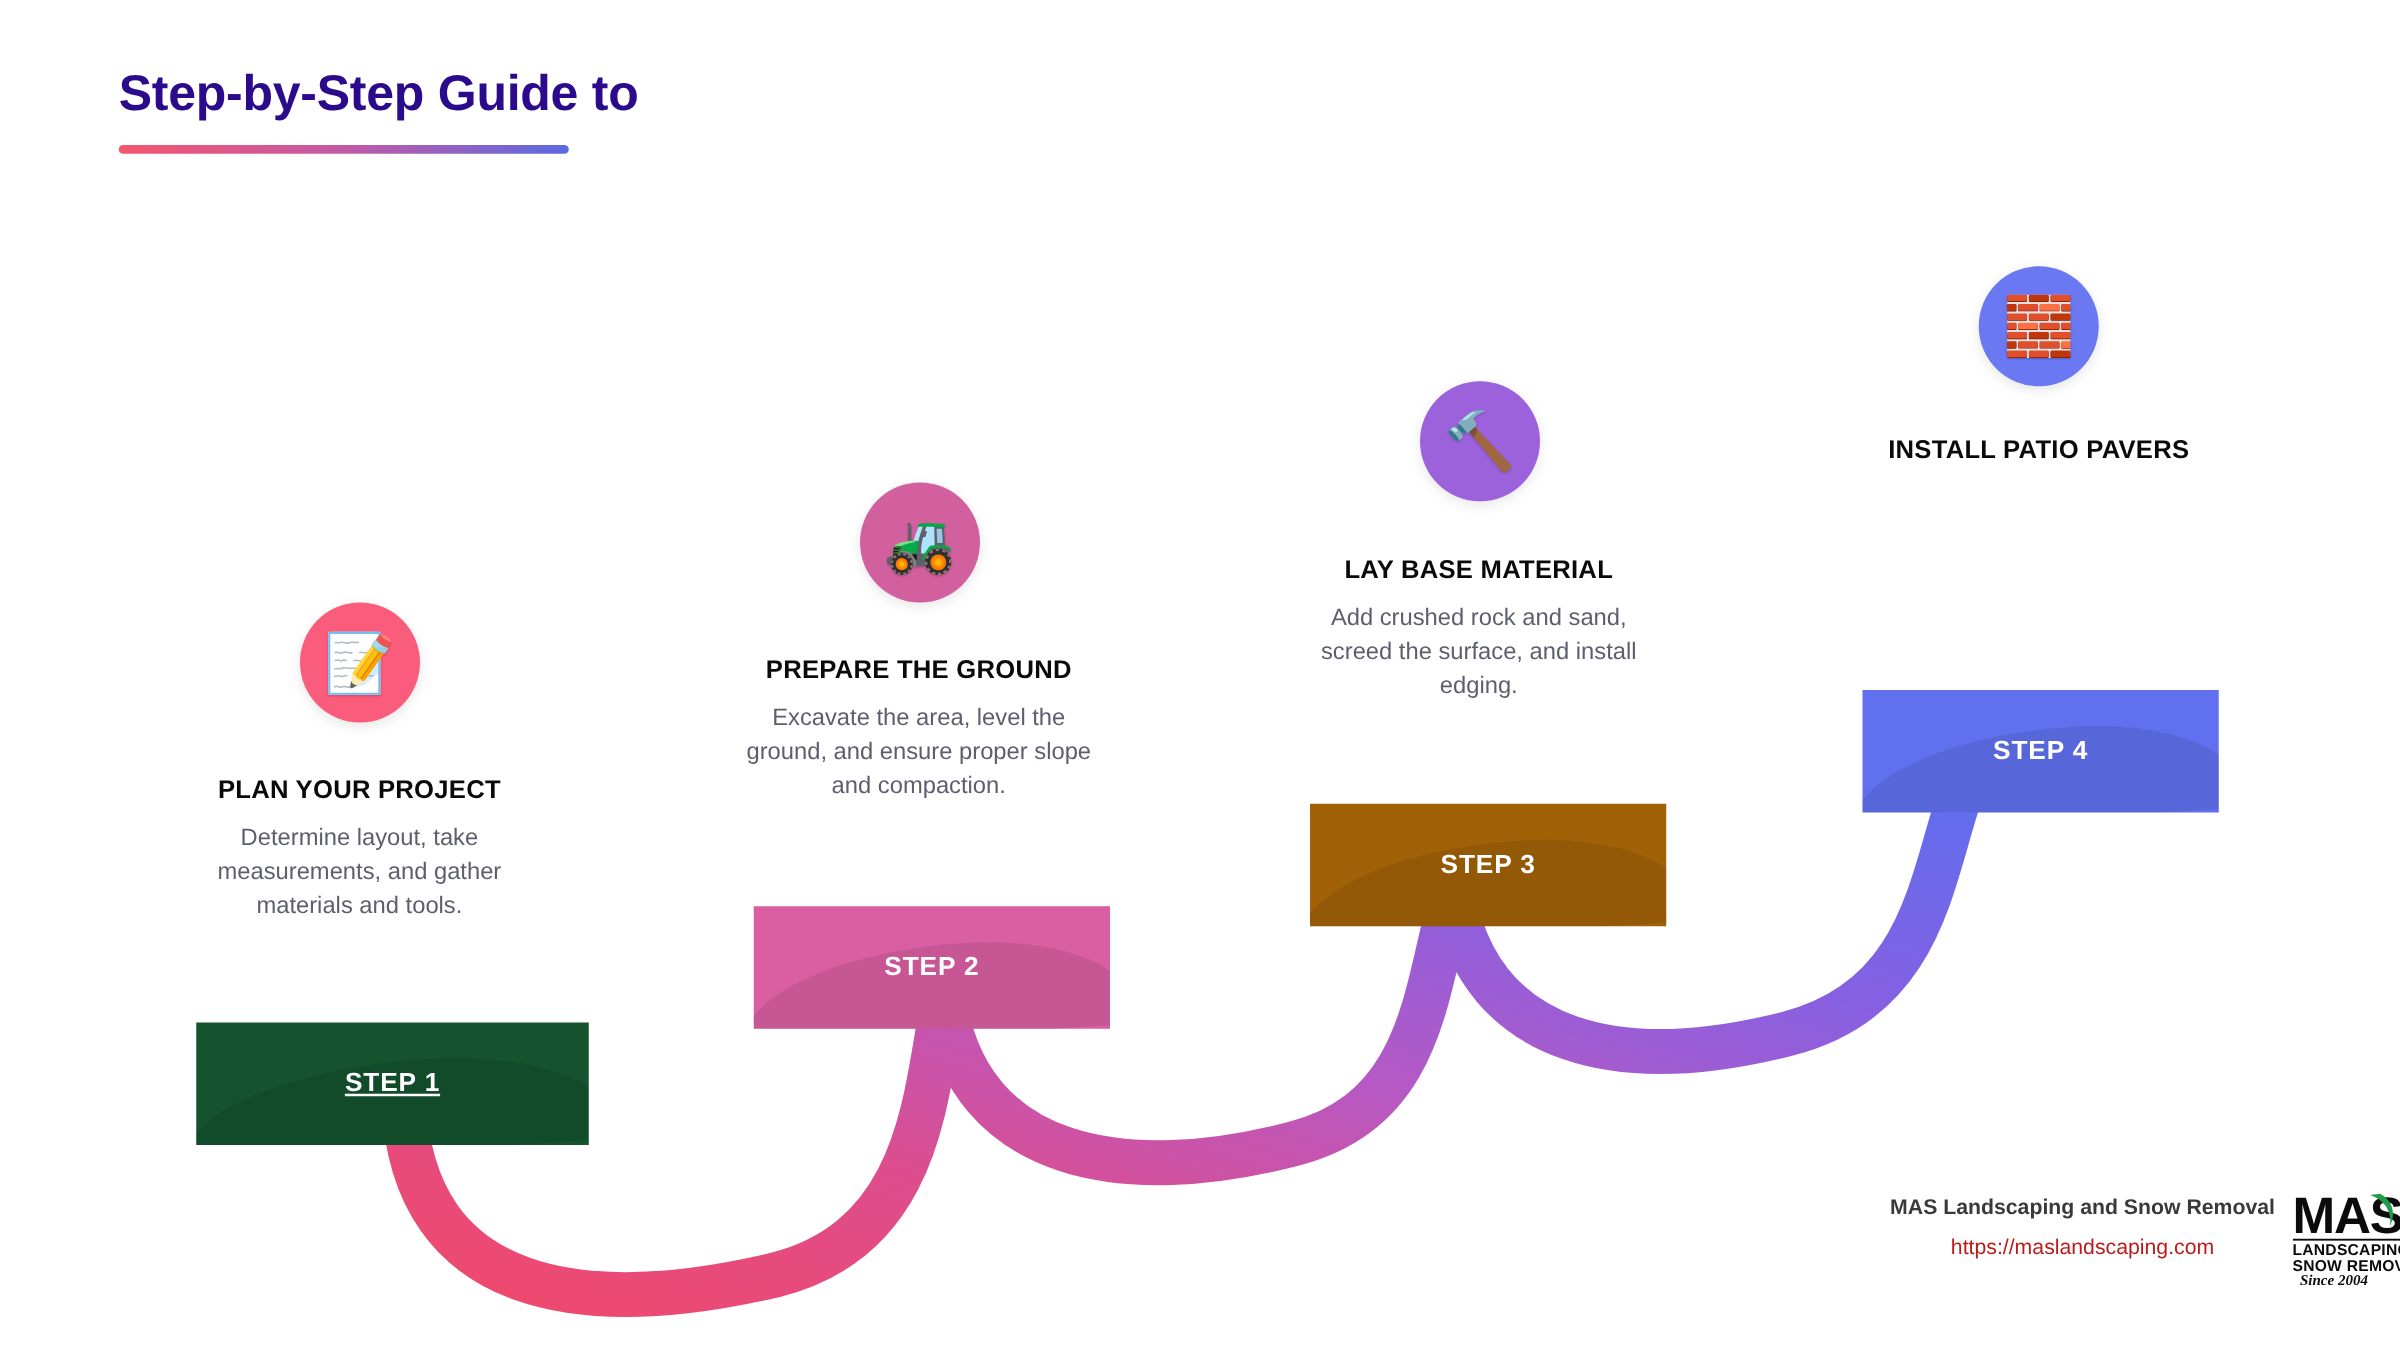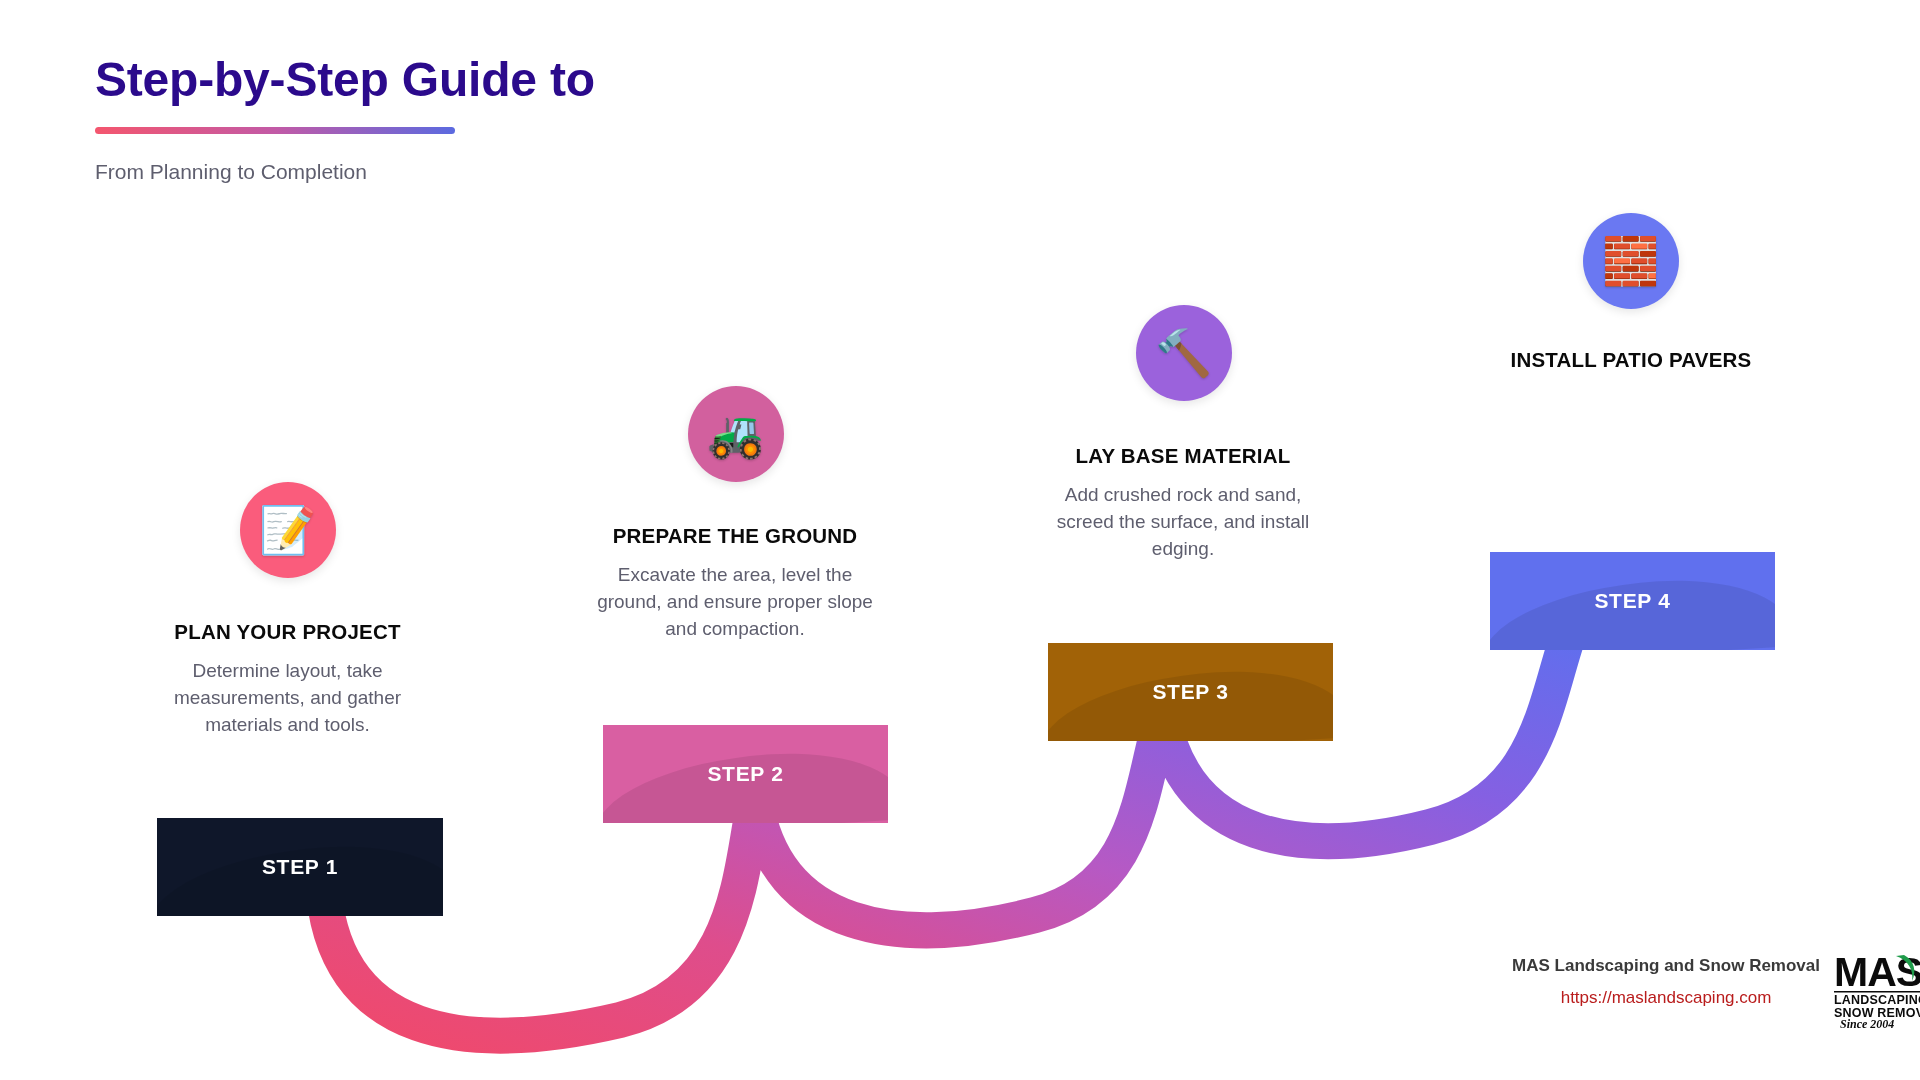--- a/index.html
+++ b/index.html
@@ -7,21 +7,21 @@
     width:1920px;height:1080px;
     background:#ffffff;
     font-family:"Liberation Sans","DejaVu Sans",sans-serif;
     overflow:hidden;position:relative;
   }
   #stage{position:absolute;left:0;top:0;width:1920px;height:1080px;overflow:hidden;}
 
   
   .hdr{position:absolute;left:95px;top:48px;}
   .hdr h1{
-    margin:0;font-size:48px;line-height:1.35;font-weight:bold;
+    margin:0;font-size:40px;line-height:1.35;font-weight:bold;
     color:#2B0A8C;letter-spacing:-0.2px;white-space:nowrap;
   }
   .rule{
     margin-top:14px;width:360px;height:7px;border-radius:4px;
     background:linear-gradient(90deg,#F4566E 0%,#C25AA6 50%,#5B6AE0 100%);
   }
   .sub{
     margin-top:26px;font-size:21px;color:#5E5E6E;font-weight:normal;white-space:nowrap;
   }
 
@@ -73,21 +73,20 @@
 </head>
 <body>
 
 <div id="stage">
 
   <div class="hdr">
     <h1>
       <span>Step-by-Step Guide to</span><br>
     </h1>
     <div class="rule"></div>
-    <div class="sub">From Planning to Completion</div>
   </div>
 
   <svg id="ribbon" viewBox="0 0 1920 1080">
     <defs>
       <linearGradient id="gflow" x1="0" y1="1" x2="1" y2="0" gradientUnits="objectBoundingBox">
         <stop offset="0%" stop-color="#F0496B"></stop>
         <stop offset="27%" stop-color="#DE4D8C"></stop>
         <stop offset="52%" stop-color="#B659C4"></stop>
         <stop offset="76%" stop-color="#8560E2"></stop>
         <stop offset="100%" stop-color="#5F6FEE"></stop>
@@ -103,21 +102,21 @@
   </svg>
 
   <div class="step">
     <div class="circle" style="left:240px;top:482px;width:96px;height:96px;background:#FA5C7C;">
       <span>📝</span>
     </div>
     <div class="txt" style="left:145px;top:620px;width:285px;">
       <div class="t">PLAN YOUR PROJECT</div>
       <div class="d">Determine layout, take measurements, and gather materials and tools.</div>
     </div>
-    <div class="banner" style="left:157px;top:818px;width:286px;height:98px;background:#0f172a;">
+    <div class="banner" style="left:157px;top:818px;width:314px;height:98px;background:#14532d;text-decoration:underline;">
       <div class="wave"></div>
       <div class="lbl">STEP 1</div>
     </div>
   </div>
 
   <div class="step">
     <div class="circle" style="left:688px;top:386px;width:96px;height:96px;background:#D2609E;">
       <span>🚜</span>
     </div>
     <div class="txt" style="left:590px;top:524px;width:290px;">

